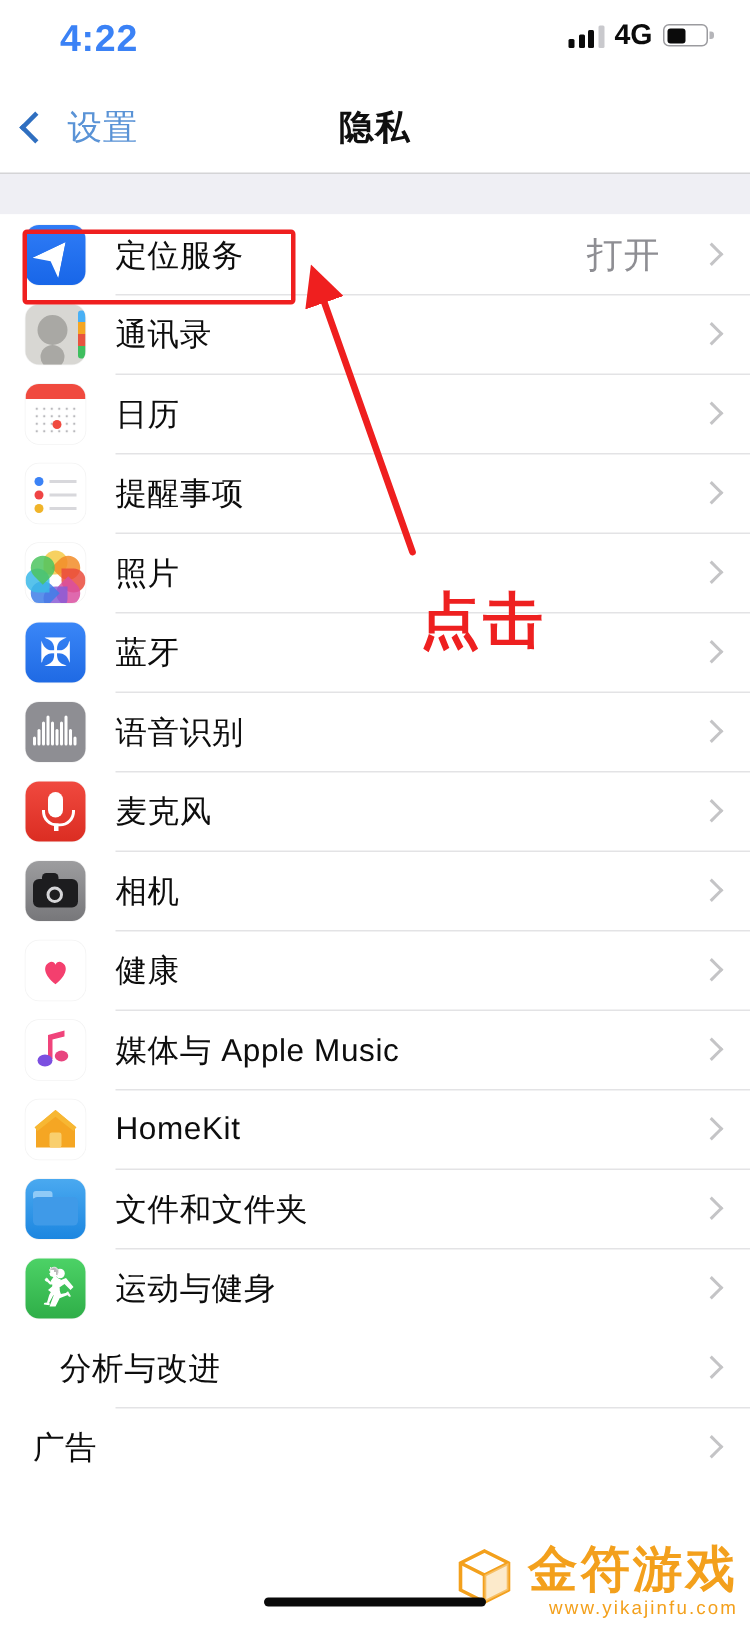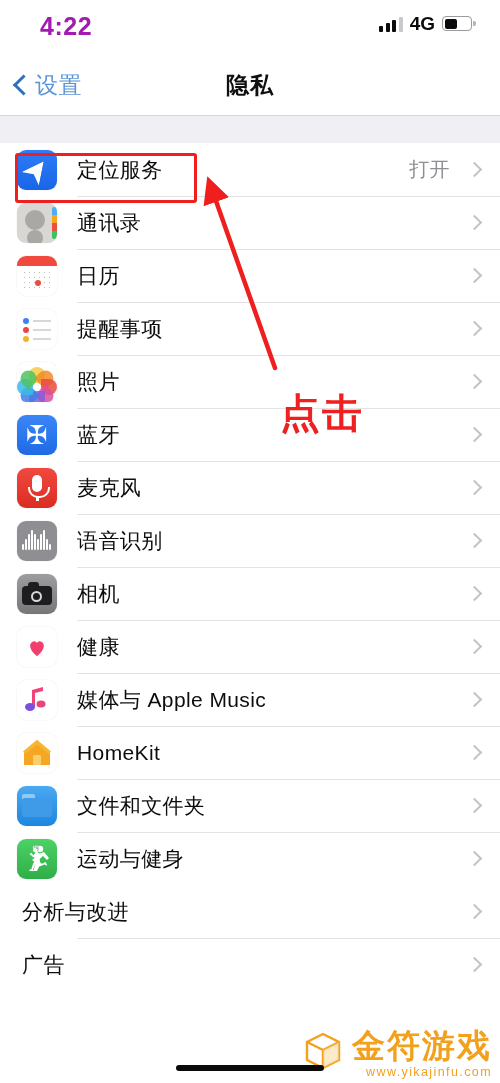--- a/index.html
+++ b/index.html
@@ -24,21 +24,21 @@
     position: relative;
     height: 55px;
     background: #ffffff;
   }
   .status-time {
     position: absolute;
     left: 40px;
     top: 12px;
     font-size: 25px;
     font-weight: bold;
-    color: #a21caf;
+    color: #3b82f6;
     letter-spacing: 0.5px;
   }
   .status-right {
     position: absolute;
     right: 28px;
     top: 14px;
     display: flex;
     align-items: center;
     gap: 7px;
   }
@@ -99,21 +99,21 @@
     background: #ffffff;
     border-bottom: 1px solid #d4d4d6;
   }
   .nav-back {
     position: absolute;
     left: 16px;
     top: 50%;
     transform: translateY(-50%);
     display: flex;
     align-items: center;
-    gap: 0;
+    gap: 10px;
     color: #4d85c8;
     cursor: pointer;
   }
   .chev-left {
     width: 12px;
     height: 12px;
     border-left: 3.2px solid #2f6fc0;
     border-bottom: 3.2px solid #2f6fc0;
     transform: rotate(45deg);
     margin-right: 4px;
@@ -173,23 +173,23 @@
   }
   .row-label {
     margin-left: 20px;
     font-size: 21px;
     color: #0d0d0d;
     letter-spacing: 0.4px;
     flex: 1 1 auto;
     white-space: nowrap;
   }
   .row-value {
-    font-size: 20px;
+    font-size: 24px;
     color: #8e8e93;
-    margin-right: 19px;
+    margin-right: 29px;
     letter-spacing: 0.4px;
   }
   .chev-right {
     width: 9px;
     height: 9px;
     border-top: 2.2px solid #c4c4c6;
     border-right: 2.2px solid #c4c4c6;
     transform: rotate(45deg);
     margin-right: 20px;
     flex: 0 0 auto;
@@ -422,47 +422,47 @@
 
       <span class="chev-right"></span>
     </div>
       <div class="row">
       <div class="row-icon ic-bluetooth"></div>
       <span class="row-label">蓝牙</span>
 
       <span class="chev-right"></span>
     </div>
       <div class="row">
-      <div class="row-icon ic-mic">
-          <span class="cap"></span>
-          <span class="arc"></span>
-          <span class="stem"></span>
-        </div>
-      <span class="row-label">麦克风</span>
-
-      <span class="chev-right"></span>
-    </div>
-      <div class="row">
       <div class="row-icon ic-speech">
           <span class="wv" style="height:6px;left:5px"></span>
           <span class="wv" style="height:11px;left:8px"></span>
           <span class="wv" style="height:16px;left:11px"></span>
           <span class="wv" style="height:20px;left:14px"></span>
           <span class="wv" style="height:16px;left:17px"></span>
           <span class="wv" style="height:11px;left:20px"></span>
           <span class="wv" style="height:16px;left:23px"></span>
           <span class="wv" style="height:20px;left:26px"></span>
           <span class="wv" style="height:11px;left:29px"></span>
           <span class="wv" style="height:6px;left:32px"></span>
         </div>
       <span class="row-label">语音识别</span>
 
       <span class="chev-right"></span>
     </div>
       <div class="row">
+      <div class="row-icon ic-mic">
+          <span class="cap"></span>
+          <span class="arc"></span>
+          <span class="stem"></span>
+        </div>
+      <span class="row-label">麦克风</span>
+
+      <span class="chev-right"></span>
+    </div>
+      <div class="row">
       <div class="row-icon ic-camera">
           <span class="hump"></span>
           <span class="body"></span>
           <span class="lens"></span>
         </div>
       <span class="row-label">相机</span>
 
       <span class="chev-right"></span>
     </div>
       <div class="row">
@@ -511,21 +511,21 @@
           </svg></div>
       <span class="row-label">运动与健身</span>
 
       <span class="chev-right"></span>
     </div>
     </div>
 
 
   <div class="list" id="secondary-list">
       <div class="row" style="padding-left:22px">
-        <span class="row-label" style="margin-left:0">分析与改进</span>
+        <span class="row-label" style="margin-left:18px">分析与改进</span>
         <span class="chev-right"></span>
       </div>
       <div class="row" style="padding-left:22px">
         <span class="row-label" style="margin-left:0">广告</span>
         <span class="chev-right"></span>
       </div>
     </div>
 
   <div class="annot-box" style="left:15px; top:153px; width:176px; height:44px;"></div>
 

